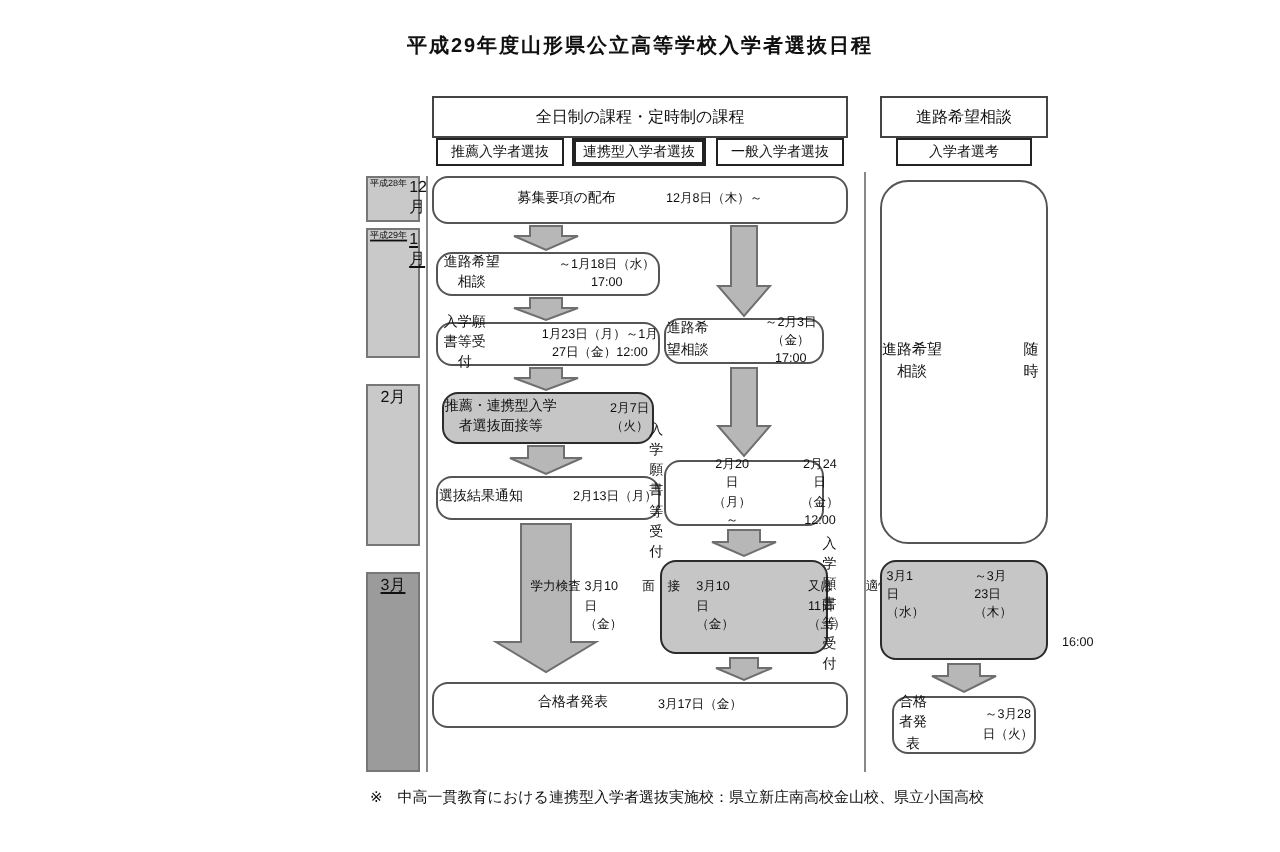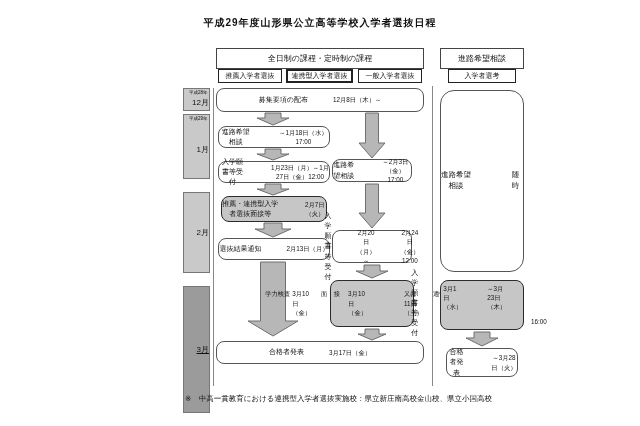--- a/index.html
+++ b/index.html
@@ -9,21 +9,21 @@
     overflow:hidden;
   }
   .abs{position:absolute;box-sizing:border-box;}
   
   .title{left:0;right:0;top:16px;text-align:center;font-size:10px;font-weight:bold;letter-spacing:1px;}
   
   .hdr{height:21px;border:1px solid #444;background:#fff;display:flex;align-items:center;justify-content:center;font-size:8px;}
   .tab{height:14px;border:1px solid #222;background:#fff;display:flex;align-items:center;justify-content:center;font-size:7px;}
   .tab-bold{border-width:2px;}
   
-  .month{left:183px;width:27px;background:#c9c9c9;border:1px solid #777;display:flex;flex-direction:column;align-items:flex-end;}
+  .month{left:183px;width:27px;background:#c9c9c9;border:1px solid #777;display:flex;flex-direction:row;align-items:flex-start;}
   .month .yr{font-size:5px;line-height:1.3;white-space:nowrap;transform:scale(.9);}
   .month .mo{flex:1;display:flex;align-items:center;justify-content:center;font-size:8px;}
   .month-dark{background:#9b9b9b;}
   
   .box{background:#fff;border:1px solid #555;border-radius:8px;display:flex;flex-direction:row;
        align-items:center;justify-content:center;text-align:center;line-height:1.45;}
   .box .t{font-size:7px;}
   .box .d{font-size:6.3px;padding-left:25px;}
   .gray{background:#c6c6c6;border:1.6px solid #2b2b2b;}
   .tall{border-radius:14px;gap:12px;}
@@ -58,29 +58,29 @@
 <div class="abs tab" style="left:358px;top:69px;width:64px;">一般入学者選抜</div>
 <div class="abs tab" style="left:448px;top:69px;width:68px;">入学者選考</div>
 
 <div class="abs vline" style="left:432px;top:86px;height:300px;"></div>
 <div class="abs vline" style="left:213px;top:88px;height:298px;"></div>
 
 <div class="abs month" style="top:88px;height:23px;">
   <span class="yr">平成28年</span>
   <span class="mo">12月</span>
 </div>
-<div class="abs month" style="top:114px;height:65px;">
+<div class="abs month" style="top:114px;height:65px;text-decoration:underline;">
   <span class="yr">平成29年</span>
   <span class="mo">1月</span>
 </div>
 <div class="abs month" style="top:192px;height:81px;">
   <span class="yr"></span>
   <span class="mo">2月</span>
 </div>
-<div class="abs month month-dark" style="top:286px;height:127px;text-decoration:underline;">
+<div class="abs month month-dark" style="top:286px;height:100px;text-decoration:underline;">
   <span class="yr"></span>
   <span class="mo">3月</span>
 </div>
 
 <div class="abs box" style="left:216px;top:88px;width:208px;height:24px;">
   <span class="t">募集要項の配布</span>
   <span class="d">12月8日（木）～</span>
 </div>
 
 <svg class="arrow" width="32" height="12" style="left:257px;top:113px;">

